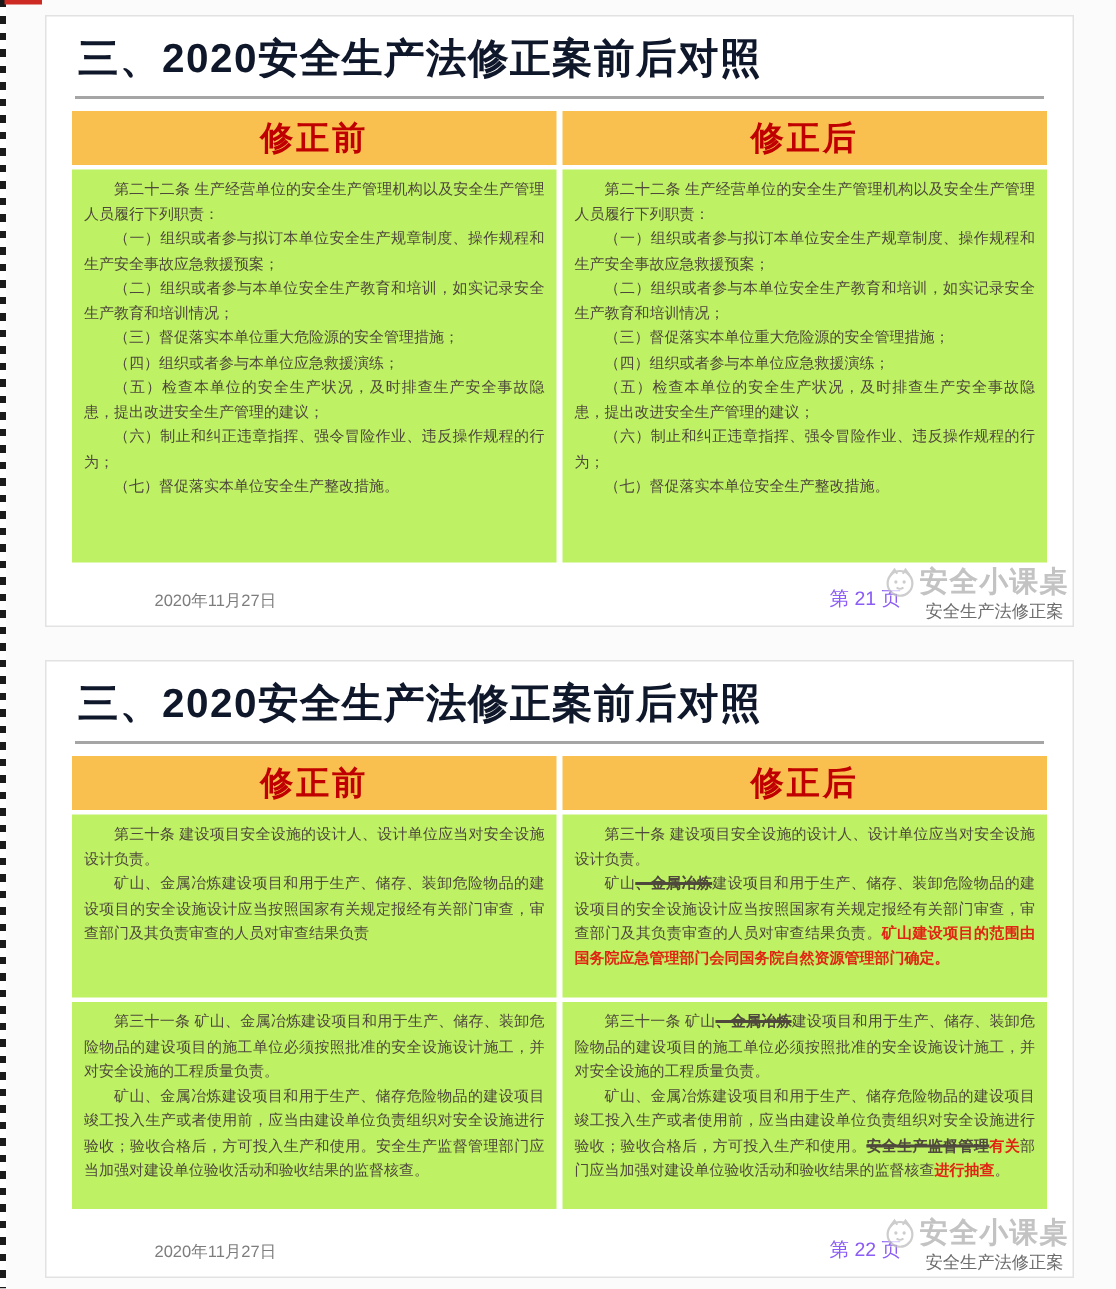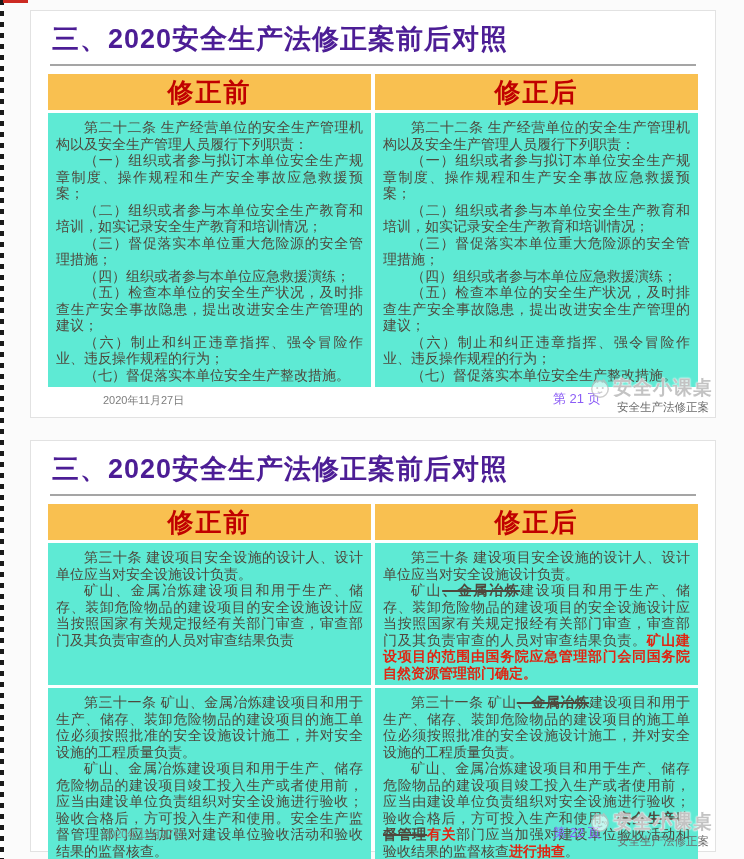--- a/index.html
+++ b/index.html
@@ -25,37 +25,37 @@
     height: 408px;
     background: #ffffff;
     border: 1px solid #e2e2e2;
     padding: 0 17px;
   }
   .slide + .slide { margin-top: 22px; height: 412px; }
   .slide-title {
     margin: 13px 0 0 4px;
     font-size: 27px;
     font-weight: bold;
-    color: #4c1d95;
+    color: #0f172a;
     letter-spacing: 1px;
     line-height: 1.15;
   }
   .title-rule { border-top: 2px solid #a5a5a5; margin: 9px 2px 0 2px; }
   .cmp-table { margin-top: 8px; }
   .header-row { display: flex; gap: 4px; height: 36px; }
   .header-cell {
     flex: 1; background: #f9c050;
     display: flex; align-items: center; justify-content: center;
-    color: #c00000; font-weight: bold; font-size: 26px; letter-spacing: 2px;
+    color: #c00000; font-weight: bold; font-size: 22px; letter-spacing: 2px;
   }
   .body-row { display: flex; gap: 4px; margin-top: 3px; }
   .body-cell {
-    flex: 1; background: #5eead4;
+    flex: 1; background: #bef264;
     padding: 6px 8px 4px 8px;
-    font-size: 14px; line-height: 16.5px;
+    font-size: 10px; line-height: 16.5px;
     color: #4f483d;
   }
   .row-tall .body-cell { min-height: 262px; }
   .row-mid  .body-cell { min-height: 122px; }
   .row-low  .body-cell { min-height: 138px; }
   .para { text-indent: 2em; text-align: justify; }
   .seg.s-n  {}
   .seg.s-st { font-weight: bold; text-decoration: line-through; text-decoration-thickness: 1.5px; }
   .seg.s-rb { color: #e02613; font-weight: bold; }
   .footer-date {

